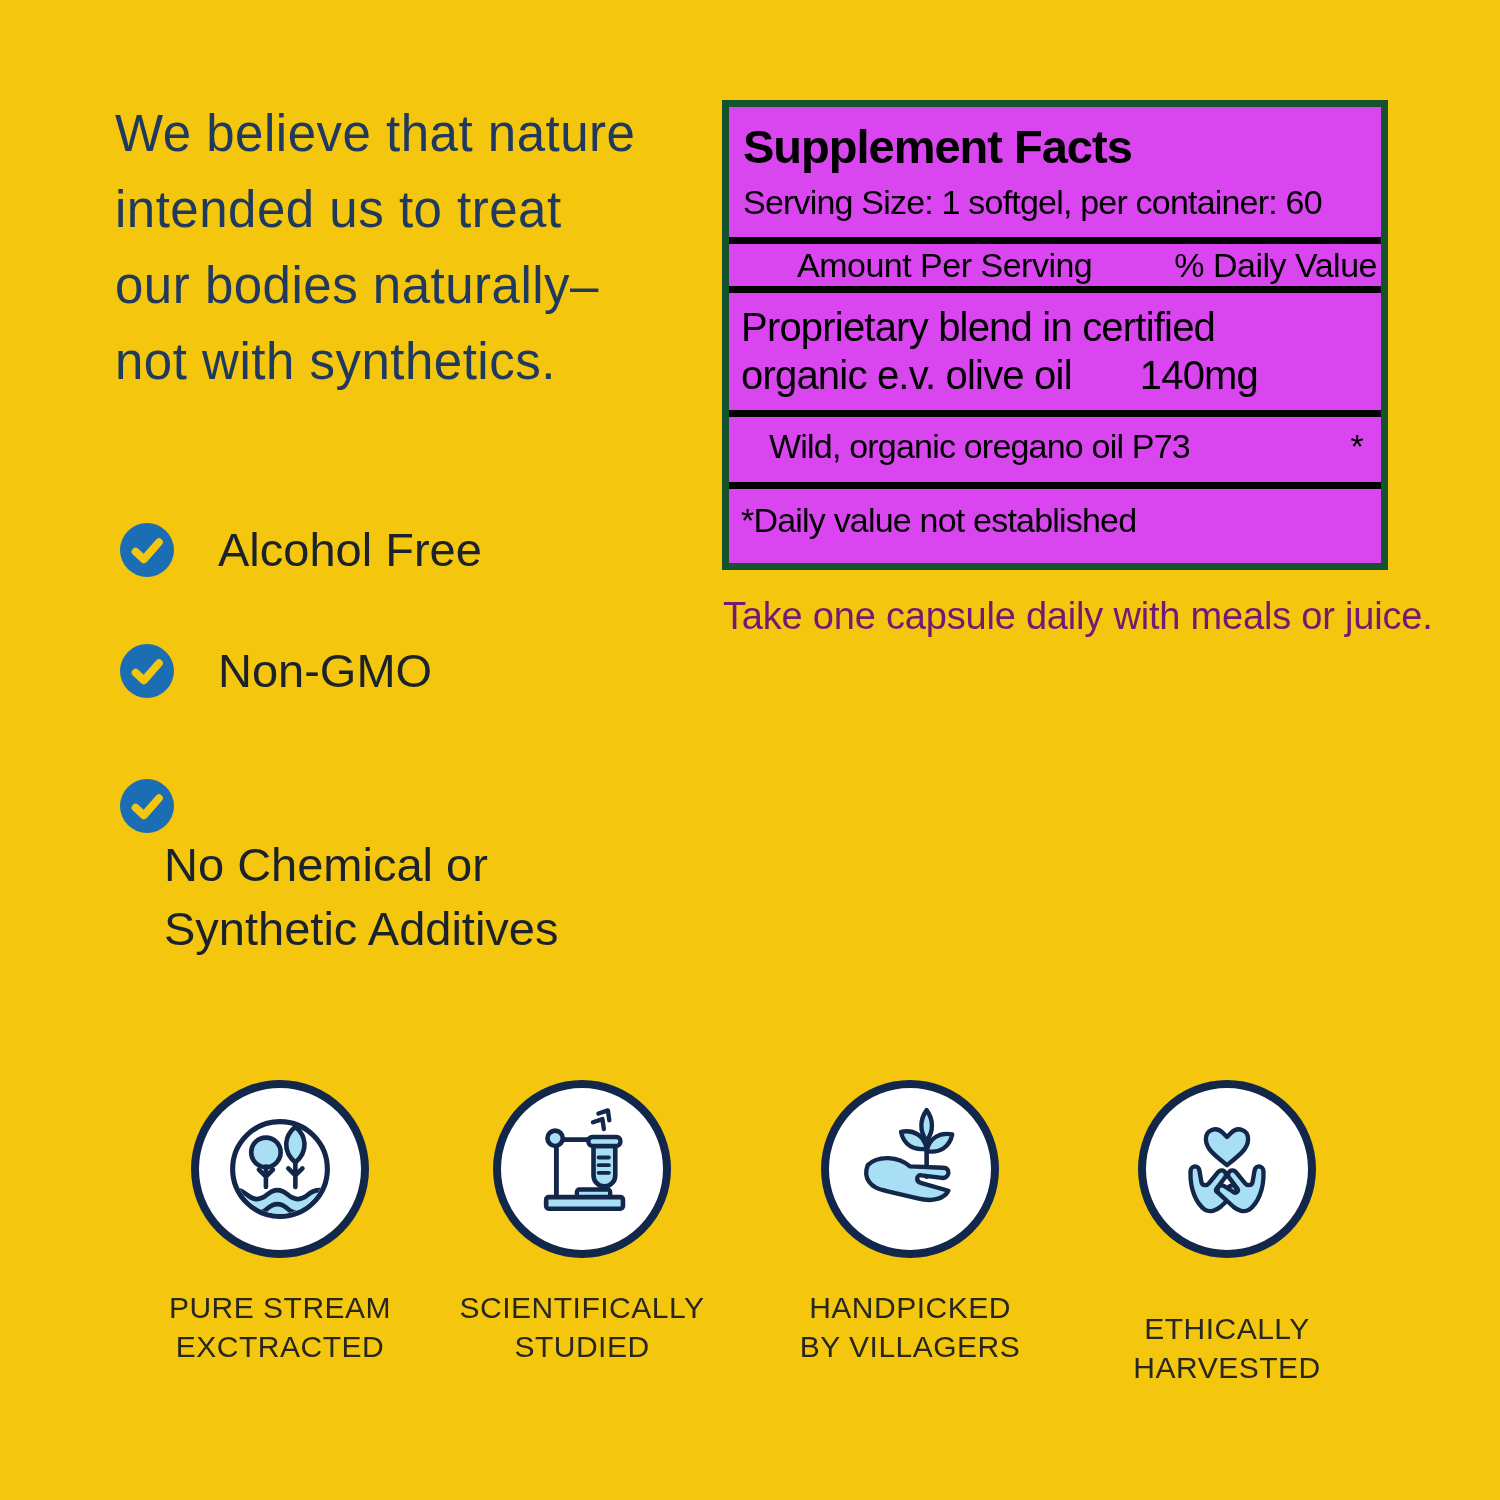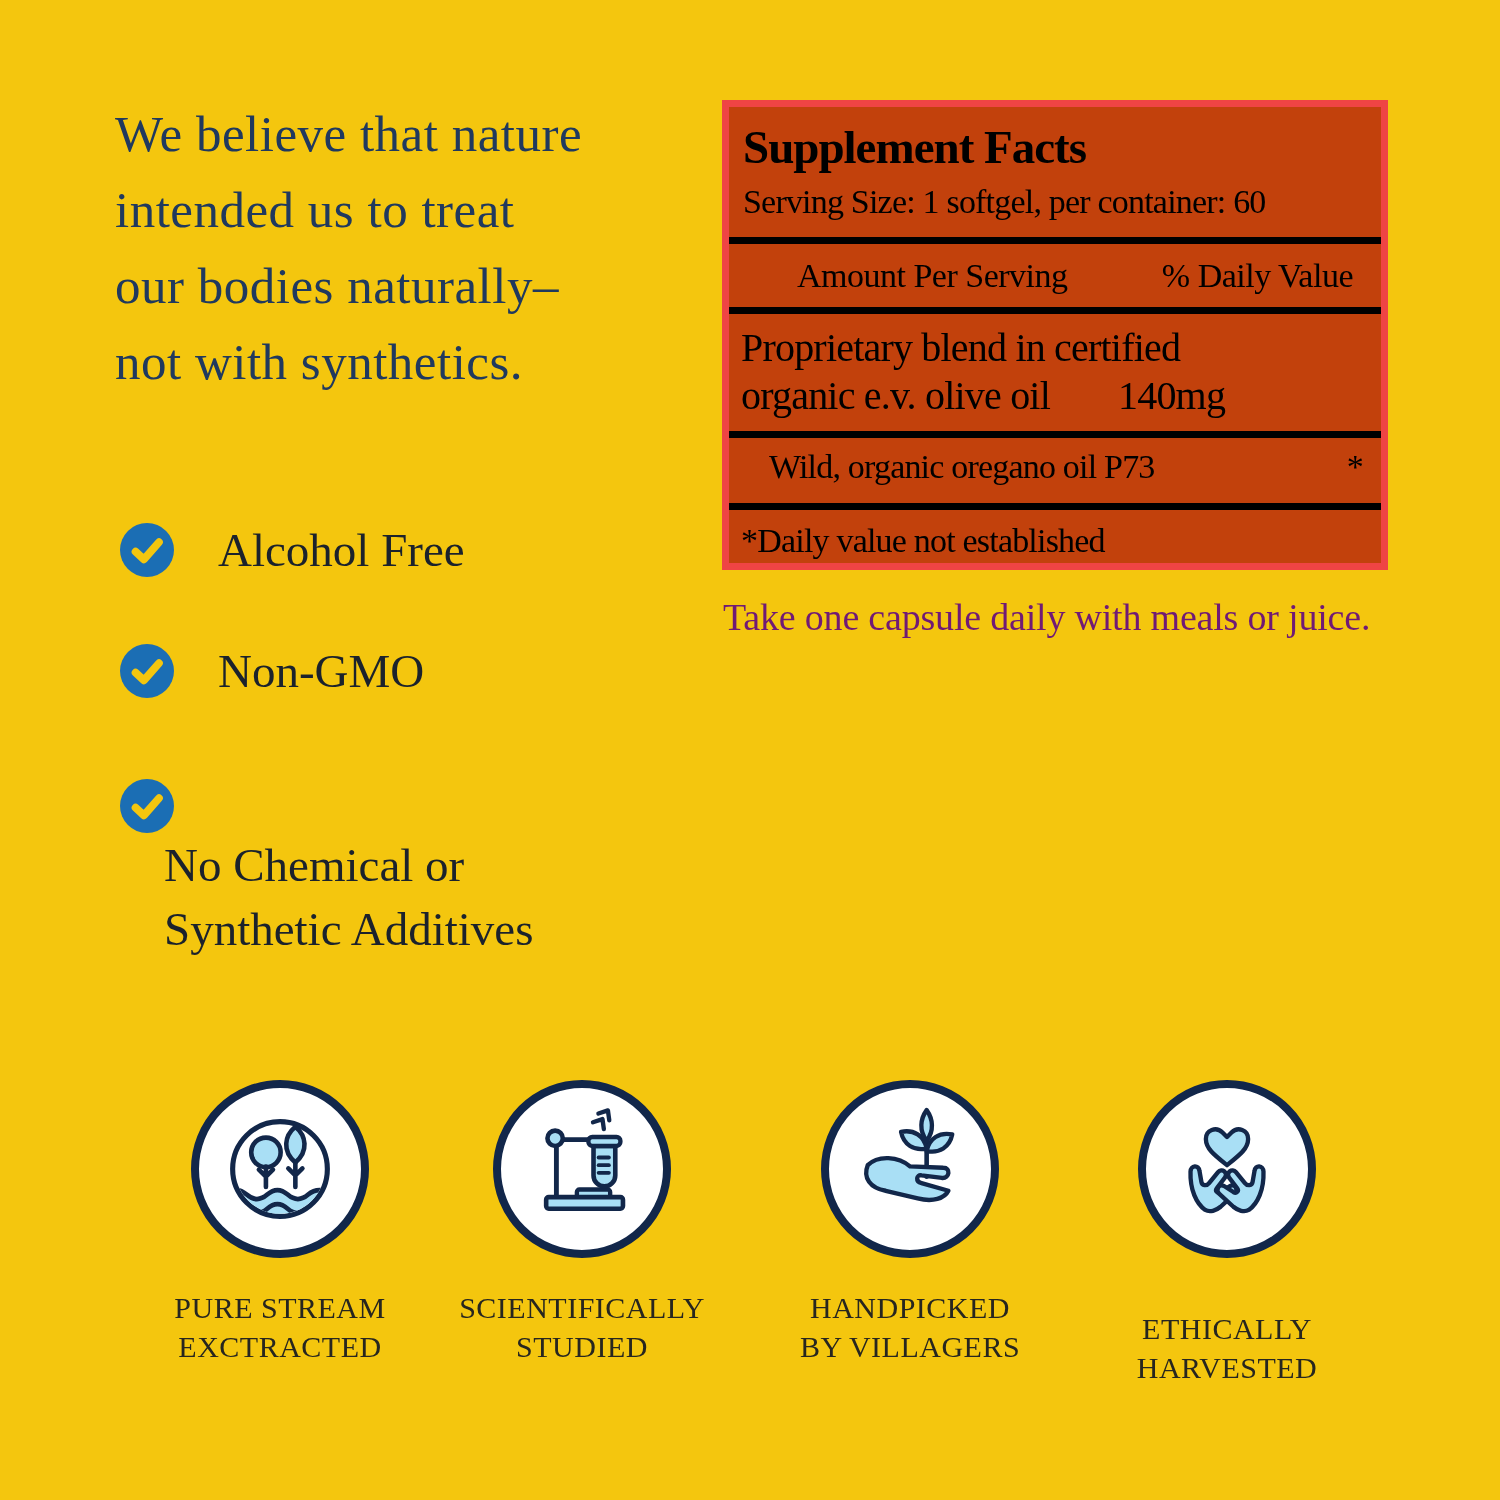--- a/index.html
+++ b/index.html
@@ -1,19 +1,19 @@
 <!DOCTYPE html>
 <html><head>
 <meta charset="utf-8">
 <style>
   html,body{margin:0;padding:0;background:#fff;}
   .canvas{
     position:relative;width:1500px;height:1500px;overflow:hidden;
     background:#F4C60E;
-    font-family:Liberation Serif, serif;
+    font-family:Liberation Sans, sans-serif;
   }
   .pre{white-space:pre-line;}
 
   
   .headline{
     position:absolute;left:115px;top:96px;width:640px;
     font-size:51px;line-height:76px;letter-spacing:0.5px;
     color:#20395E;
   }
 
@@ -24,29 +24,29 @@
   .benefit.b2{top:121px;}
   .benefit.b3{top:256px;flex-direction:column;}
   .check{width:54px;height:54px;flex:none;margin-top:5px;}
   .benefit-label{
     margin-left:44px;font-size:47px;line-height:64px;color:#1B222C;
   }
 
   
   .panel{
     position:absolute;left:722px;top:100px;width:666px;height:470px;
-    box-sizing:border-box;border:7px solid #ef4444;background:#c2410c;color:#000;
+    box-sizing:border-box;border:7px solid #14532d;background:#d946ef;color:#000;
   }
   .rule{height:7px;background:#000;}
   .panel-head{height:130px;box-sizing:border-box;padding:14px 14px 0;}
   .panel-title{font-size:47px;font-weight:bold;letter-spacing:-1px;line-height:52px;}
   .serving{font-size:34px;letter-spacing:-0.8px;margin-top:10px;}
   .panel-cols{
-    height:63px;box-sizing:border-box;display:flex;align-items:center;
-    justify-content:space-between;padding:0 28px 0 68px;
+    height:42px;box-sizing:border-box;display:flex;align-items:center;
+    justify-content:space-between;padding:0 4px 0 68px;
     font-size:34px;letter-spacing:-0.5px;
   }
   .row-blend{height:117px;box-sizing:border-box;padding:10px 12px 0;font-size:40px;letter-spacing:-0.8px;line-height:48px;}
   .row-blend .line2{display:flex;}
   .blend-amount{margin-left:68px;}
   .row-oregano{
     height:65px;box-sizing:border-box;display:flex;justify-content:space-between;
     align-items:flex-start;padding:10px 18px 0 40px;font-size:34px;letter-spacing:-0.8px;gap:20px;
   }
   .footnote{height:73px;box-sizing:border-box;padding:12px 12px 0;font-size:34px;letter-spacing:-0.8px;}

